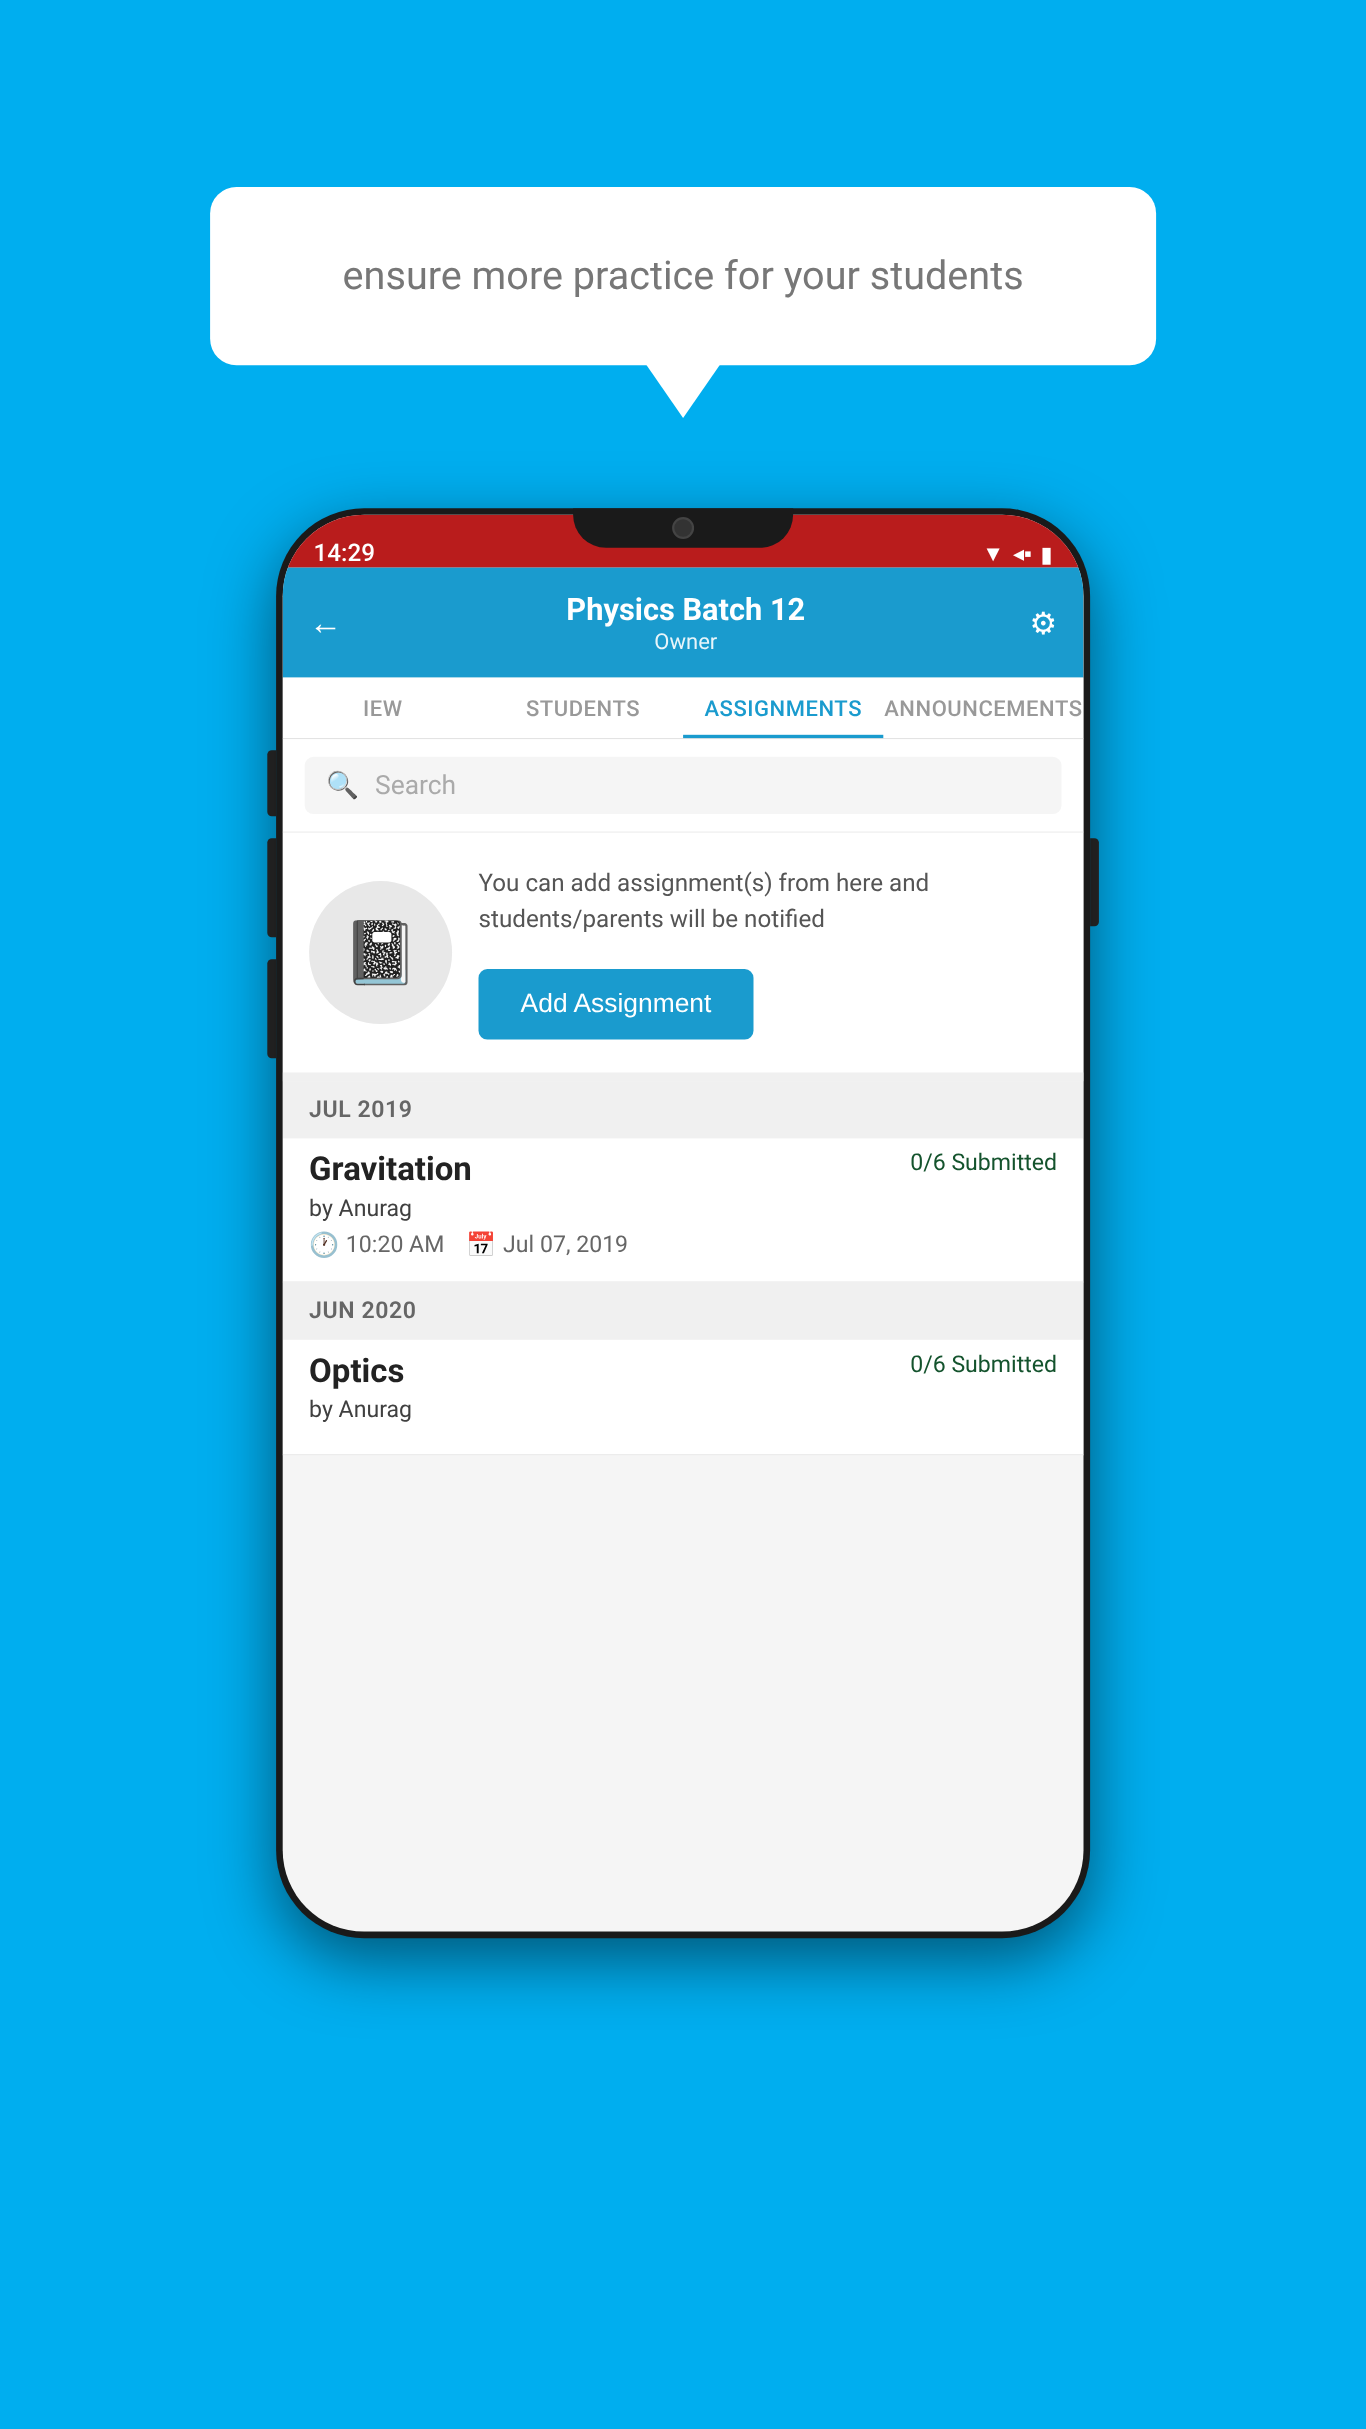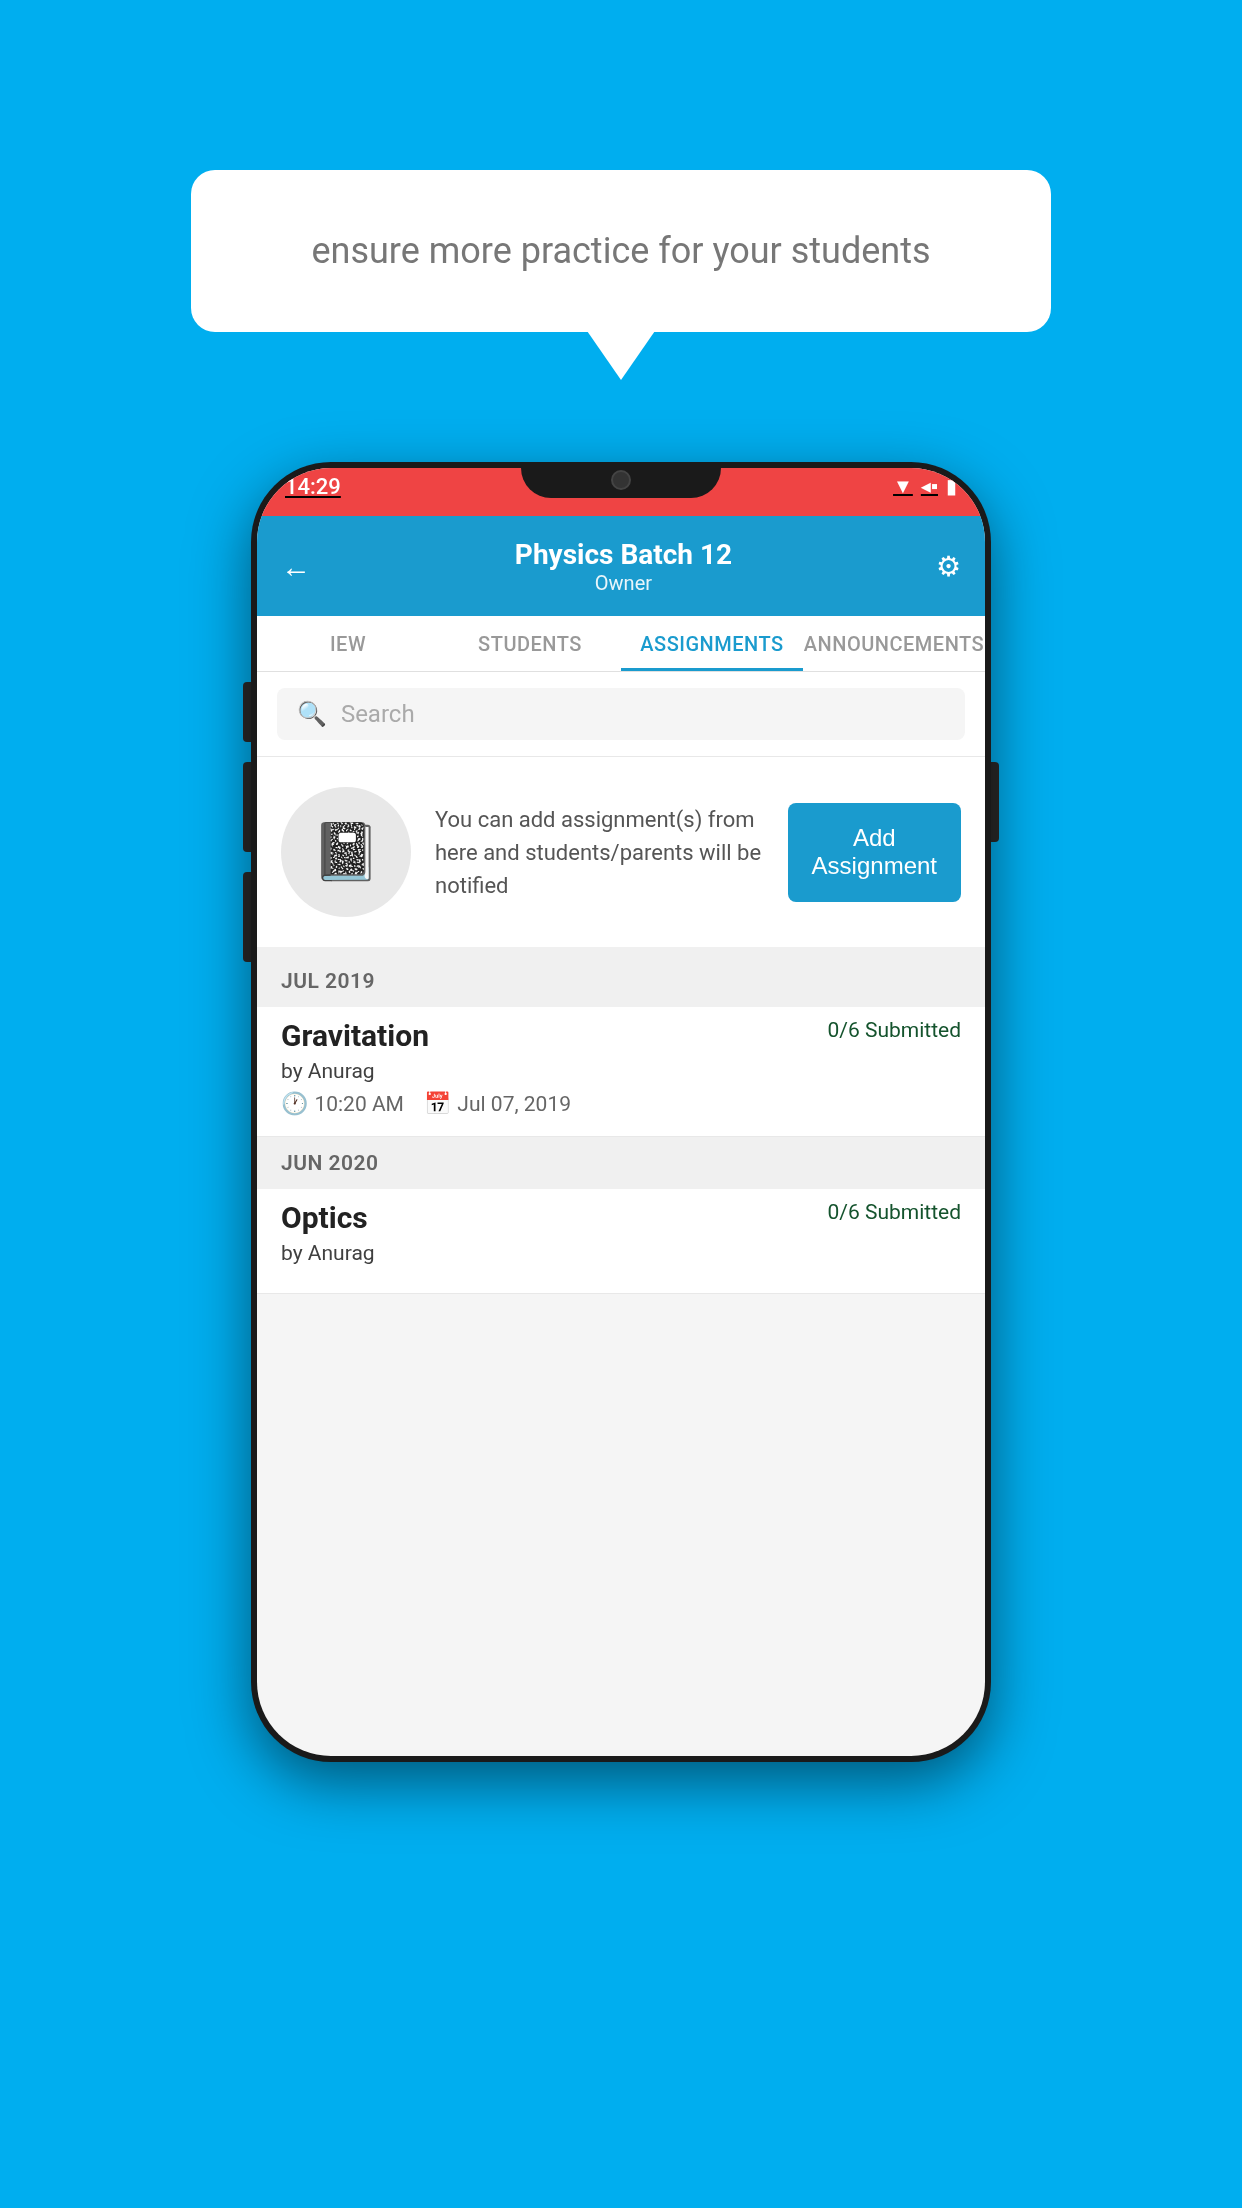--- a/index.html
+++ b/index.html
@@ -111,28 +111,27 @@
       left: 6px;
       right: 6px;
       bottom: 6px;
       background: #f5f5f5;
       border-radius: 74px;
       overflow: hidden;
     }
 
     
     .status-bar {
-      background: #ef4444;
+      background: #b91c1c;
       height: 48px;
       display: flex;
-      align-items: flex-start;
+      align-items: flex-end;
       justify-content: space-between;
       padding: 0 28px;
       padding-top: 6px;
-      text-decoration: underline;
     }
 
     .status-time {
       color: white;
       font-size: 22px;
       font-weight: 500;
     }
 
     .status-icons {
       display: flex;
@@ -262,22 +261,22 @@
       flex-shrink: 0;
     }
 
     .notebook-icon {
       font-size: 56px;
     }
 
     .promo-right {
       flex: 1;
       display: flex;
-      flex-direction: row;
-      gap: 16px;
+      flex-direction: column;
+      gap: 28px;
     }
 
     .promo-text {
       font-size: 22px;
       color: #555;
       line-height: 1.5;
     }
 
     .add-assignment-btn {
       background: #1a9bce;

